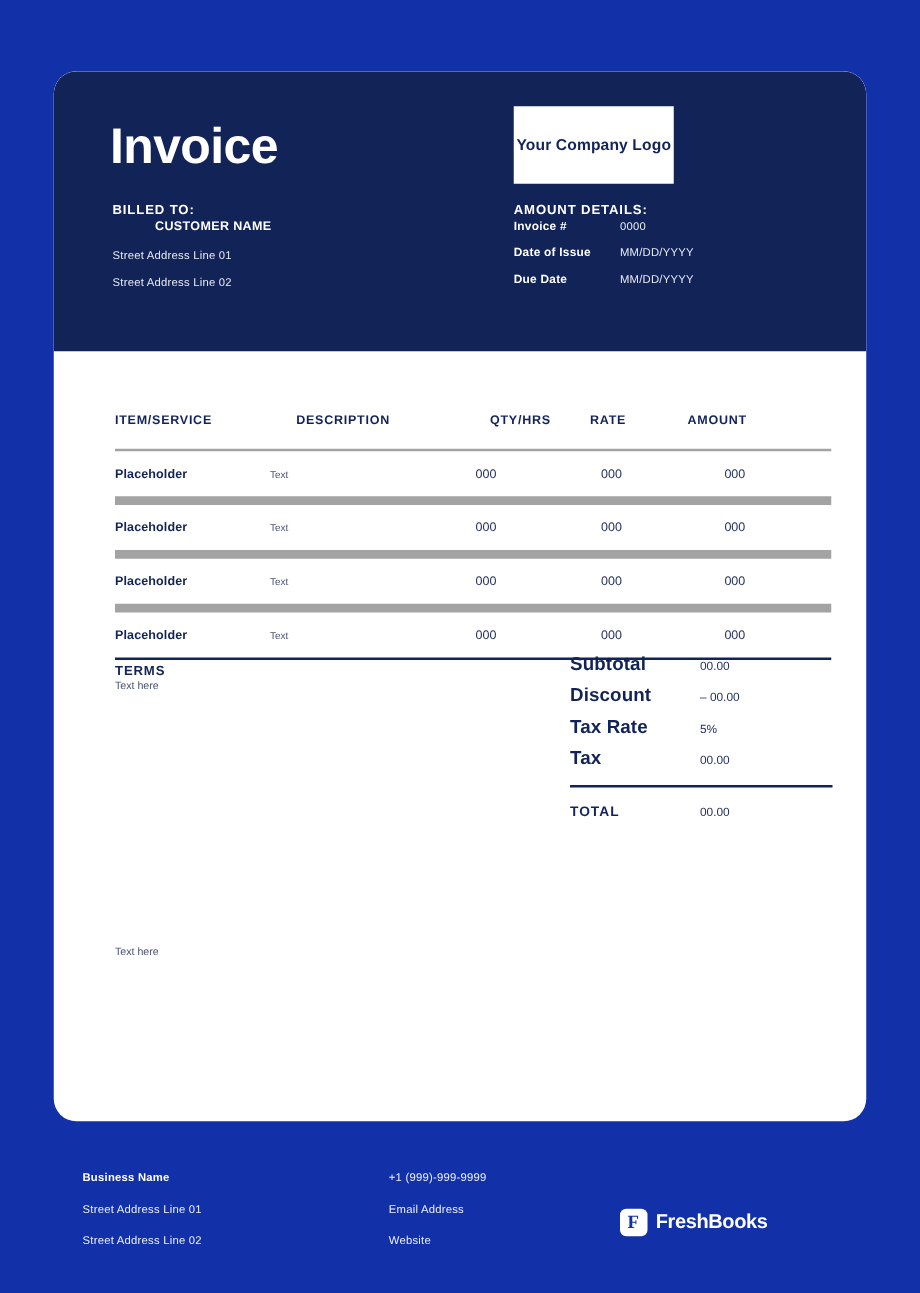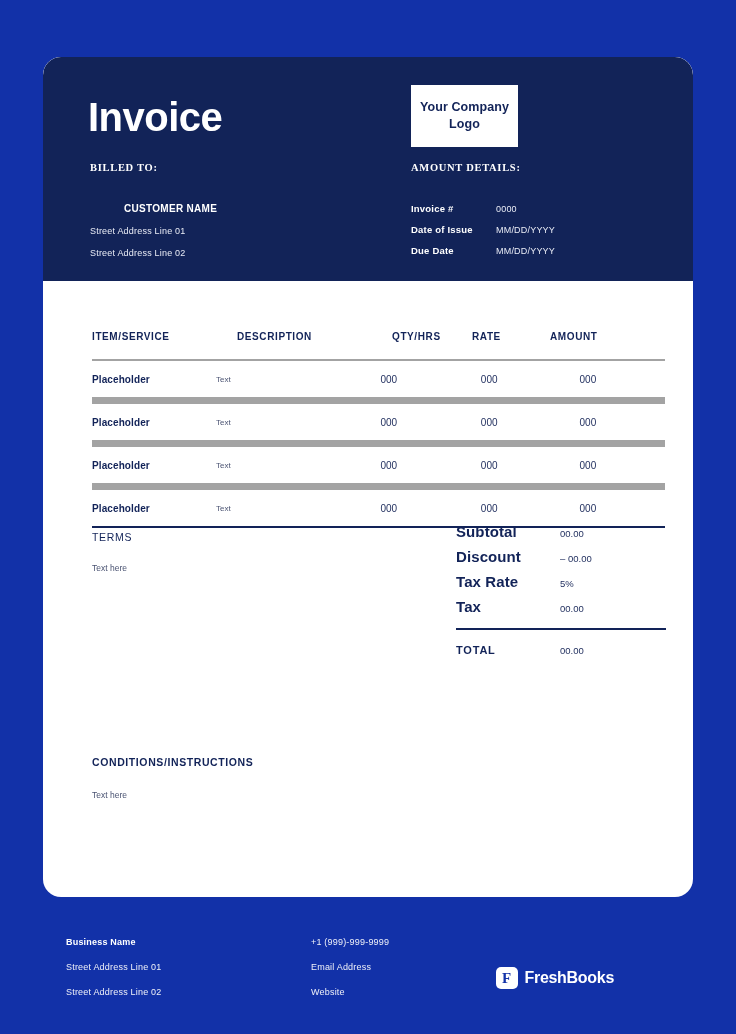--- a/index.html
+++ b/index.html
@@ -43,44 +43,43 @@
     top: 40px;
     font-size: 40px;
     font-weight: bold;
     letter-spacing: -0.5px;
     line-height: 1;
   }
   .logo-box {
     position: absolute;
     left: 368px;
     top: 28px;
-    width: 107px;
+    width: 128px;
     height: 62px;
     background: #ffffff;
     color: #122358;
     display: flex;
     align-items: center;
     justify-content: center;
-    text-align: center;
+    text-align: right;
     font-size: 12.5px;
     font-weight: bold;
     line-height: 1.35;
     letter-spacing: 0.1px;
   }
   .billed-block {
     position: absolute;
     left: 47px;
     top: 105px;
   }
   .section-label {
     font-size: 10.5px;
     font-weight: bold;
     letter-spacing: 0.7px;
-    margin-bottom: 30px;
-    font-family: Liberation Serif, serif;
+    margin-bottom: 2px;
   }
   .cust-name {
     font-size: 10px;
     font-weight: bold;
     letter-spacing: 0.3px;
     margin-bottom: 12px;
     margin-left: 34px;
   }
   .addr-line {
     font-size: 9px;
@@ -157,24 +156,23 @@
   }
   
   .terms {
     position: absolute;
     left: 49px;
     top: 250px;
     width: 300px;
   }
   .terms-title {
     font-size: 10.5px;
-    font-weight: normal;
+    font-weight: bold;
     color: #122358;
     letter-spacing: 0.7px;
-    margin-bottom: 20px;
   }
   .terms-text {
     font-size: 8.5px;
     color: #4a5372;
   }
   .totals {
     position: absolute;
     left: 413px;
     top: 242px;
     width: 210px;
@@ -376,21 +374,20 @@
           <div class="tot-val">00.00</div>
         </div>
         <div class="tot-sep"></div>
         <div class="tot-row total">
           <div class="tot-key">TOTAL</div>
           <div class="tot-val">00.00</div>
         </div>
       </div>
 
       <div class="conditions">
-        <div class="cond-title">CONDITIONS/INSTRUCTIONS</div>
         <div class="cond-text">Text here</div>
       </div>
 
     </div>
   </div>
 
   <div class="footer">
     <div class="f-col1">
       <div class="f-biz">Business Name</div>
       <div class="f-line">Street Address Line 01</div>

